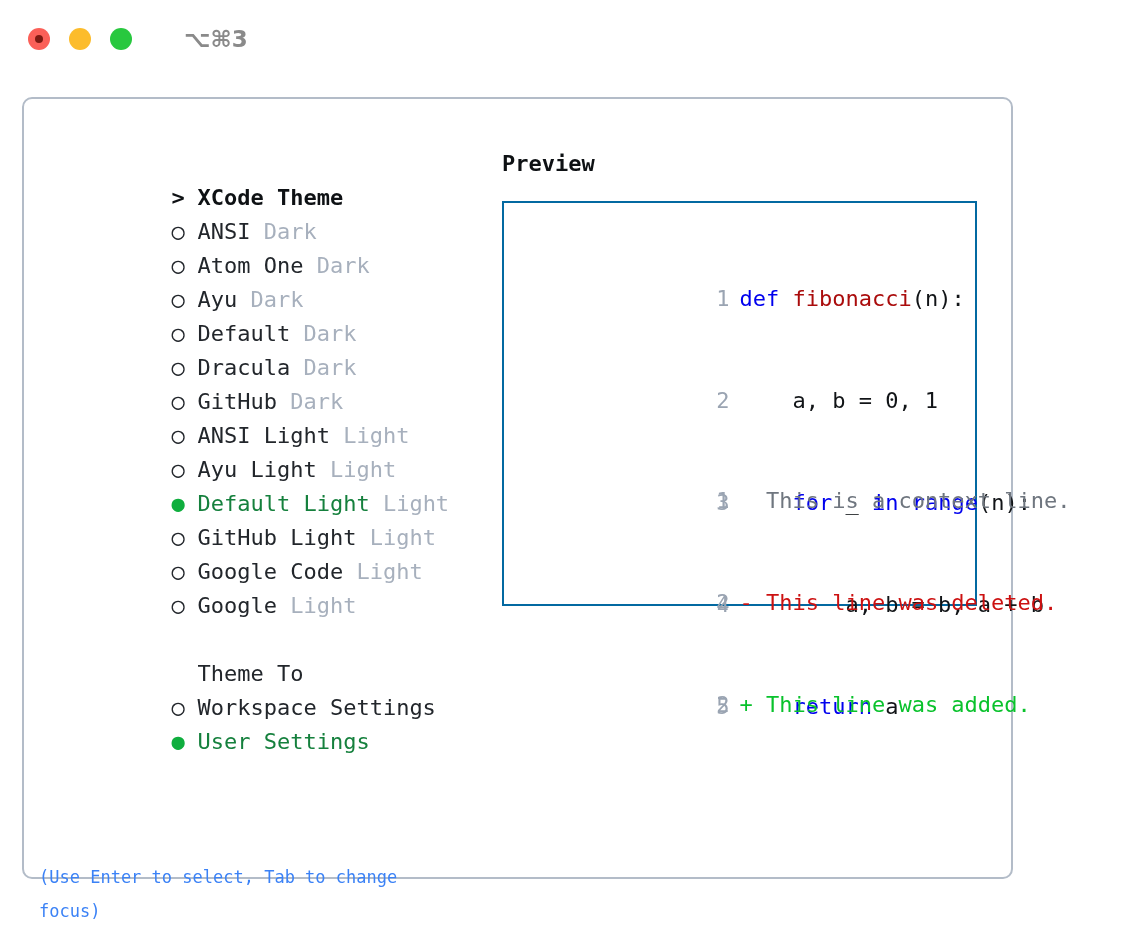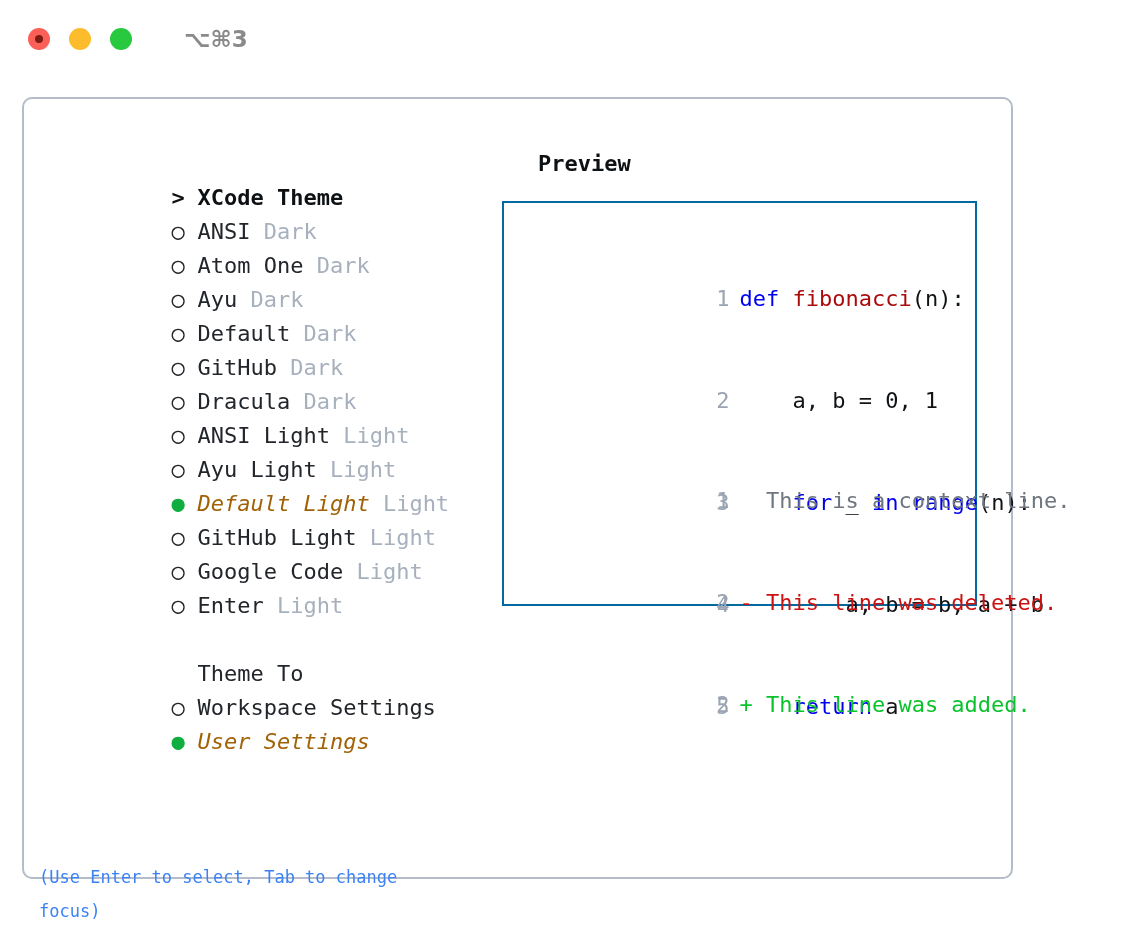--- a/index.html
+++ b/index.html
@@ -113,21 +113,21 @@
   .header-row {
     font-weight: bold;
     color: #0e1114;
   }
   .header-row .marker { font-weight: bold; }
 
   .tag {
     color: #a7b0bd;
     margin-top: 24px;
   }
-  .selected .label { color: #a16207; font-style: italic; }
+  .selected .label { color: #15803d; }
   .selected .marker { color: #0fae3e; }
 
   .spacer { height: 34px; }
 
   .hint {
     position: absolute;
     left: 15px;
     top: 761px;
     width: 420px;
     font-size: 17px;
@@ -142,21 +142,20 @@
     left: 478px;
     top: 48px;
     width: 490px;
   }
   .preview-title {
     font-size: 22px;
     font-weight: bold;
     line-height: 34px;
     color: #0e1114;
     white-space: pre;
-    margin-left: 36px;
   }
   .preview-box {
     margin-top: 20px;
     width: 475px;
     height: 405px;
     border: 2px solid #0369a1;
     box-sizing: border-box;
     background: #ffffff;
     position: relative;
   }
@@ -226,25 +225,25 @@
 
         <div class="row">
           <span class="marker">○ </span><span class="label">Ayu</span><span class="tag"> <span>Dark</span></span>
         </div>
 
         <div class="row">
           <span class="marker">○ </span><span class="label">Default</span><span class="tag"> <span>Dark</span></span>
         </div>
 
         <div class="row">
+          <span class="marker">○ </span><span class="label">Dracula</span><span class="tag"> <span>Dark</span></span>
+        </div>
+
+        <div class="row">
           <span class="marker">○ </span><span class="label">GitHub</span><span class="tag"> <span>Dark</span></span>
-        </div>
-
-        <div class="row">
-          <span class="marker">○ </span><span class="label">Dracula</span><span class="tag"> <span>Dark</span></span>
         </div>
 
         <div class="row">
           <span class="marker">○ </span><span class="label">ANSI Light</span><span class="tag"> <span>Light</span></span>
         </div>
 
         <div class="row">
           <span class="marker">○ </span><span class="label">Ayu Light</span><span class="tag"> <span>Light</span></span>
         </div>
 
@@ -254,21 +253,21 @@
 
         <div class="row">
           <span class="marker">○ </span><span class="label">GitHub Light</span><span class="tag"> <span>Light</span></span>
         </div>
 
         <div class="row">
           <span class="marker">○ </span><span class="label">Google Code</span><span class="tag"> <span>Light</span></span>
         </div>
 
         <div class="row">
-          <span class="marker">○ </span><span class="label">Enter</span><span class="tag"> <span>Light</span></span>
+          <span class="marker">○ </span><span class="label">Google</span><span class="tag"> <span>Light</span></span>
         </div>
 
         <div class="spacer"></div>
 
         <div class="row">
           <span class="marker">  </span><span class="label">Theme To</span>
         </div>
 
         <div class="row">
           <span class="marker">○ </span><span class="label">Workspace Settings</span>

